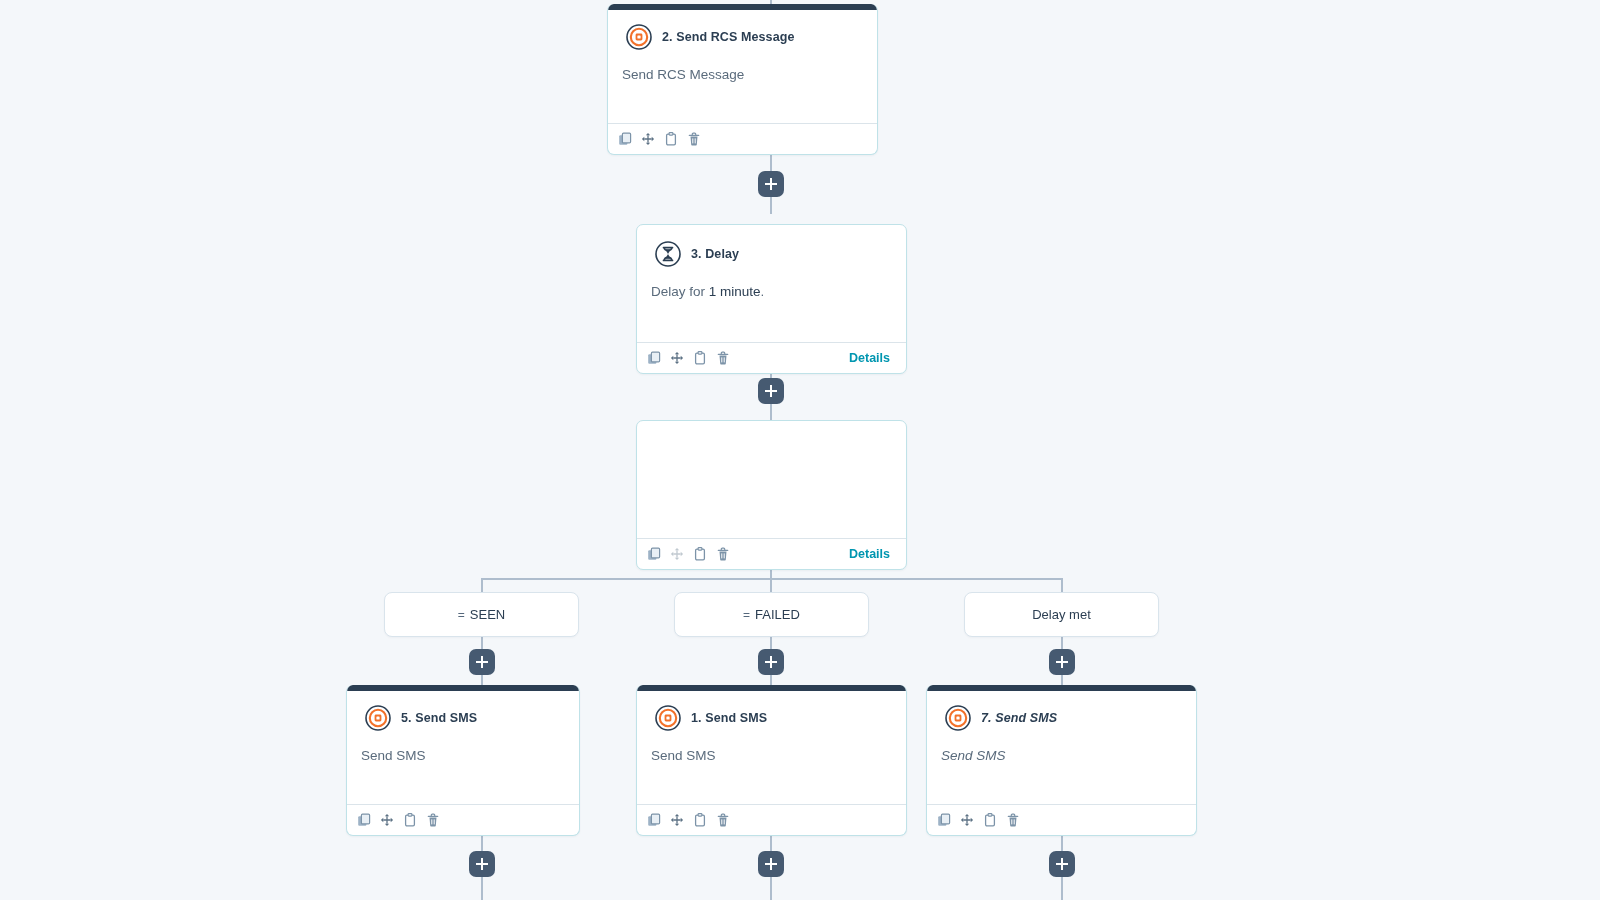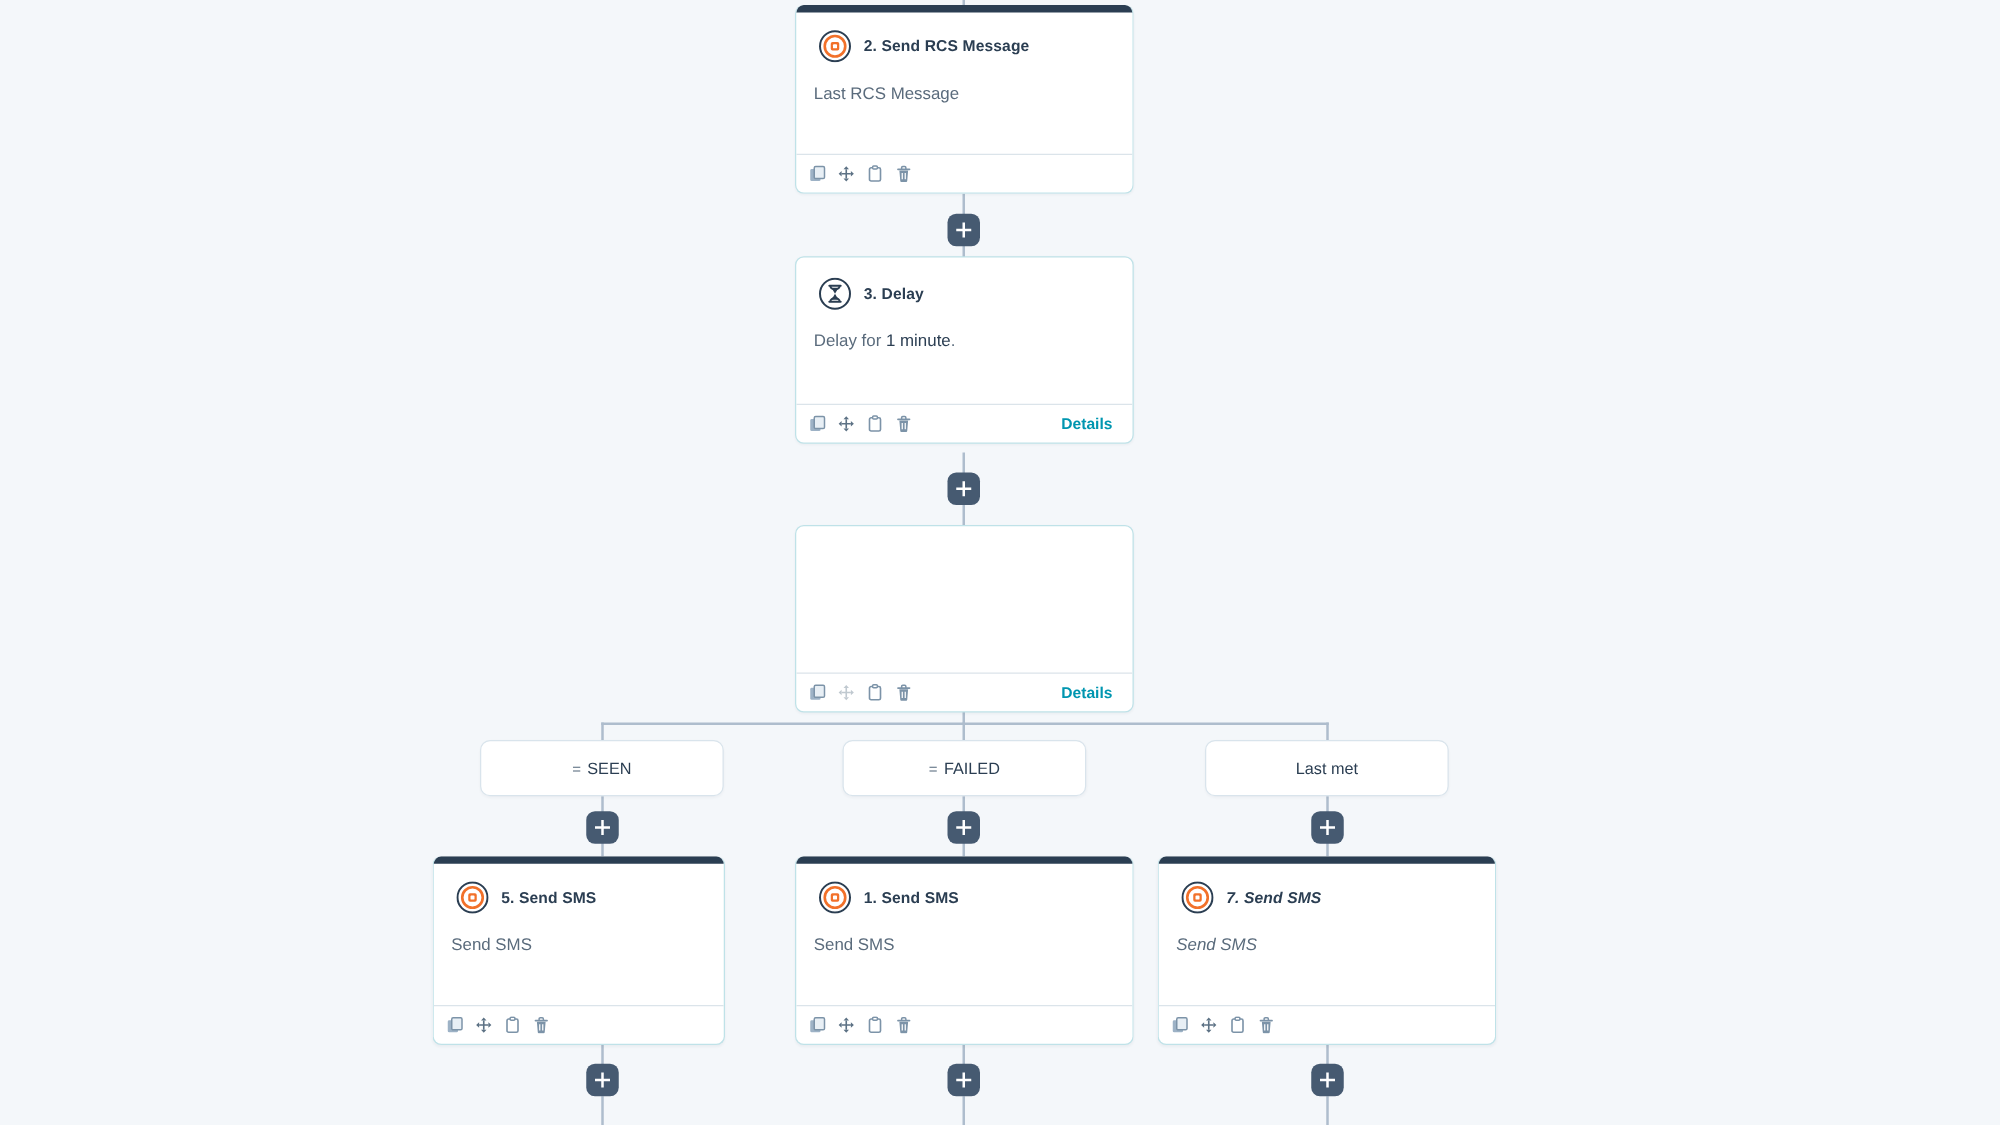--- a/index.html
+++ b/index.html
@@ -215,30 +215,30 @@
   <div class="vline" style="left:770px;  top:674px; height:14px;"></div>
   <div class="vline" style="left:1061px; top:674px; height:14px;"></div>
 
   <div class="vline" style="left:481px;  top:836px; height:30px;"></div>
   <div class="vline" style="left:770px;  top:836px; height:30px;"></div>
   <div class="vline" style="left:1061px; top:836px; height:30px;"></div>
   <div class="vline" style="left:481px;  top:877px; height:23px;"></div>
   <div class="vline" style="left:770px;  top:877px; height:23px;"></div>
   <div class="vline" style="left:1061px; top:877px; height:23px;"></div>
 
-  <div class="node accent" style="left:636px; top:4px; width:271px; height:151px;">
+  <div class="node accent" style="left:607px; top:4px; width:271px; height:151px;">
     <div class="accent-bar"></div>
     <div class="node-head">
       <svg class="node-icon" viewBox="0 0 26 26">
           <use href="#ic-target"></use>
         </svg>
       <span class="node-title">2. Send RCS Message</span>
     </div>
     <div class="node-body">
-      <span>Last RCS Message</span>
+      <span>Send RCS Message</span>
     </div>
     <div class="node-footer">
       <div class="tool-row">
         <svg class="tool-ico" viewBox="0 0 14 14">
             <use href="#ic-duplicate"></use>
           </svg>
         <svg class="tool-ico" viewBox="0 0 14 14">
             <use href="#ic-move"></use>
           </svg>
         <svg class="tool-ico" viewBox="0 0 14 14">
@@ -246,21 +246,21 @@
           </svg>
         <svg class="tool-ico" viewBox="0 0 14 14">
             <use href="#ic-trash"></use>
           </svg>
       </div>
     </div>
   </div>
 
   <div class="plus-btn" style="left:758px; top:171px;"></div>
 
-  <div class="node" style="left:636px; top:205px; width:271px; height:150px;">
+  <div class="node" style="left:636px; top:224px; width:271px; height:150px;">
     <div class="node-head">
       <svg class="node-icon" viewBox="0 0 26 26">
           <use href="#ic-hourglass"></use>
         </svg>
       <span class="node-title">3. Delay</span>
     </div>
     <div class="node-body">
       <span>Delay for </span><b>1 minute</b><span>.</span>
     </div>
     <div class="node-footer">
@@ -306,21 +306,21 @@
 
   <div class="cond" style="left:384px; top:592px; width:195px;">
     <span class="eq">=</span>
     <span>SEEN</span>
   </div>
   <div class="cond" style="left:674px; top:592px; width:195px;">
     <span class="eq">=</span>
     <span>FAILED</span>
   </div>
   <div class="cond" style="left:964px; top:592px; width:195px;">
-    <span>Last met</span>
+    <span>Delay met</span>
   </div>
 
   <div class="plus-btn" style="left:469px;  top:649px;"></div>
   <div class="plus-btn" style="left:758px;  top:649px;"></div>
   <div class="plus-btn" style="left:1049px; top:649px;"></div>
 
   <div class="node accent" style="left:346px; top:685px; width:234px; height:151px;">
     <div class="accent-bar"></div>
     <div class="node-head">
       <svg class="node-icon" viewBox="0 0 26 26">

